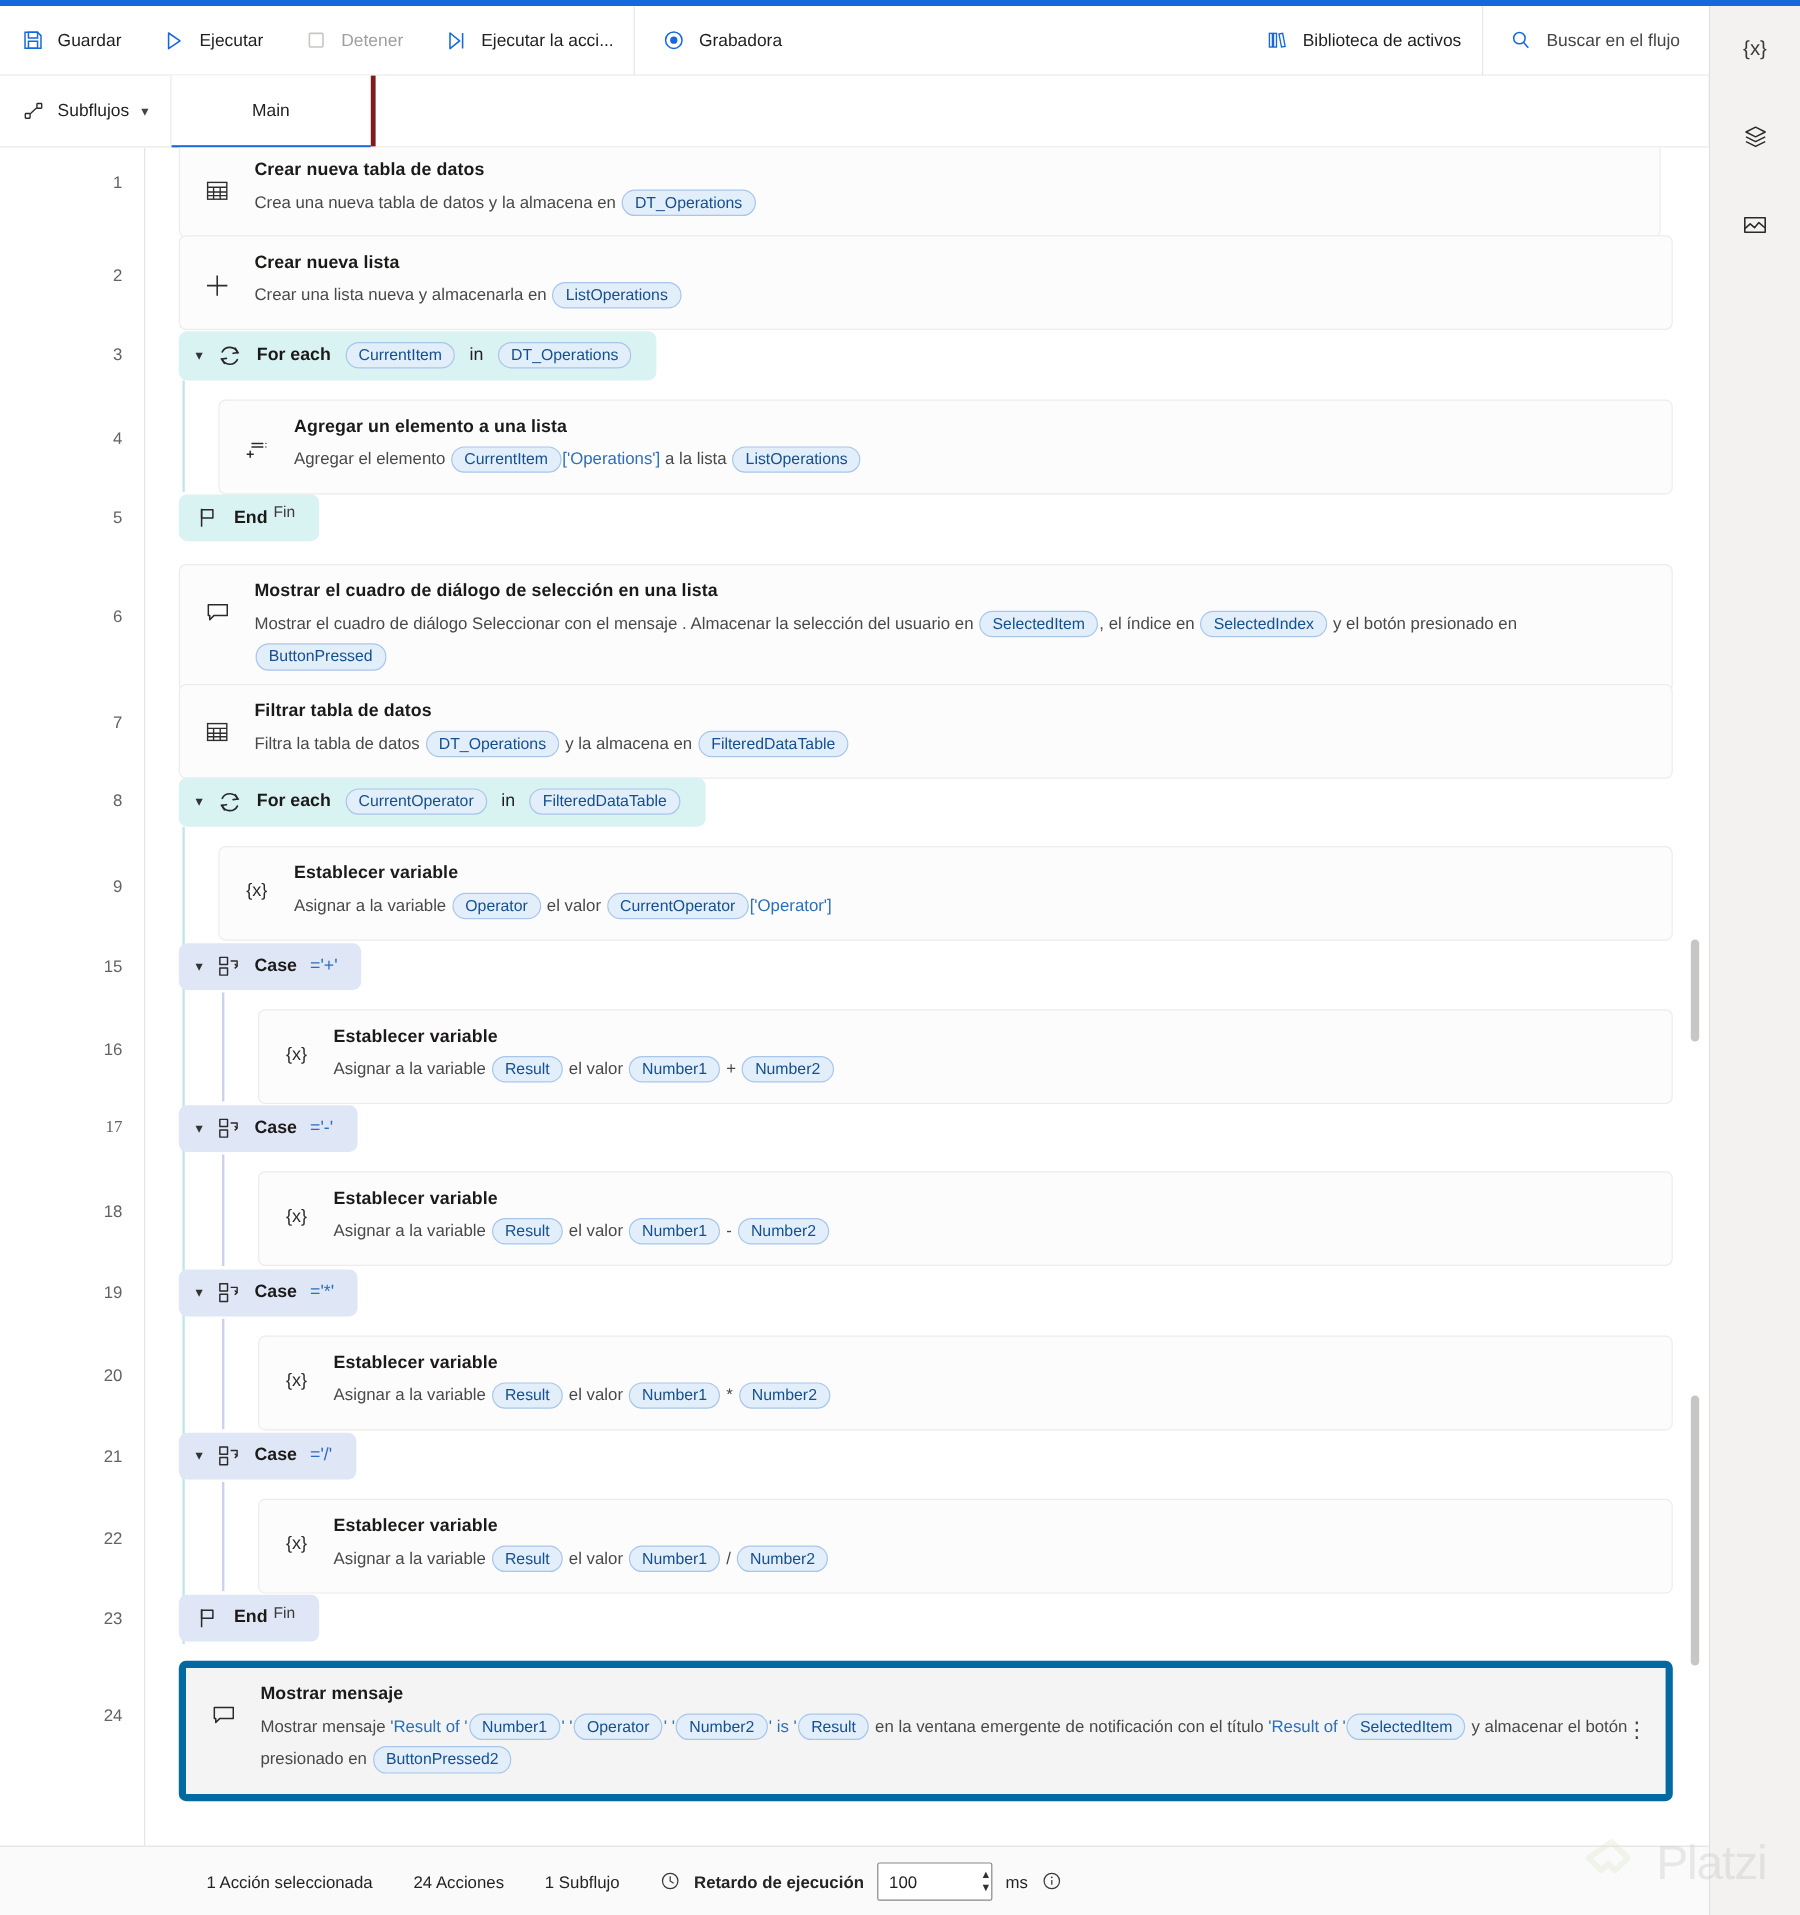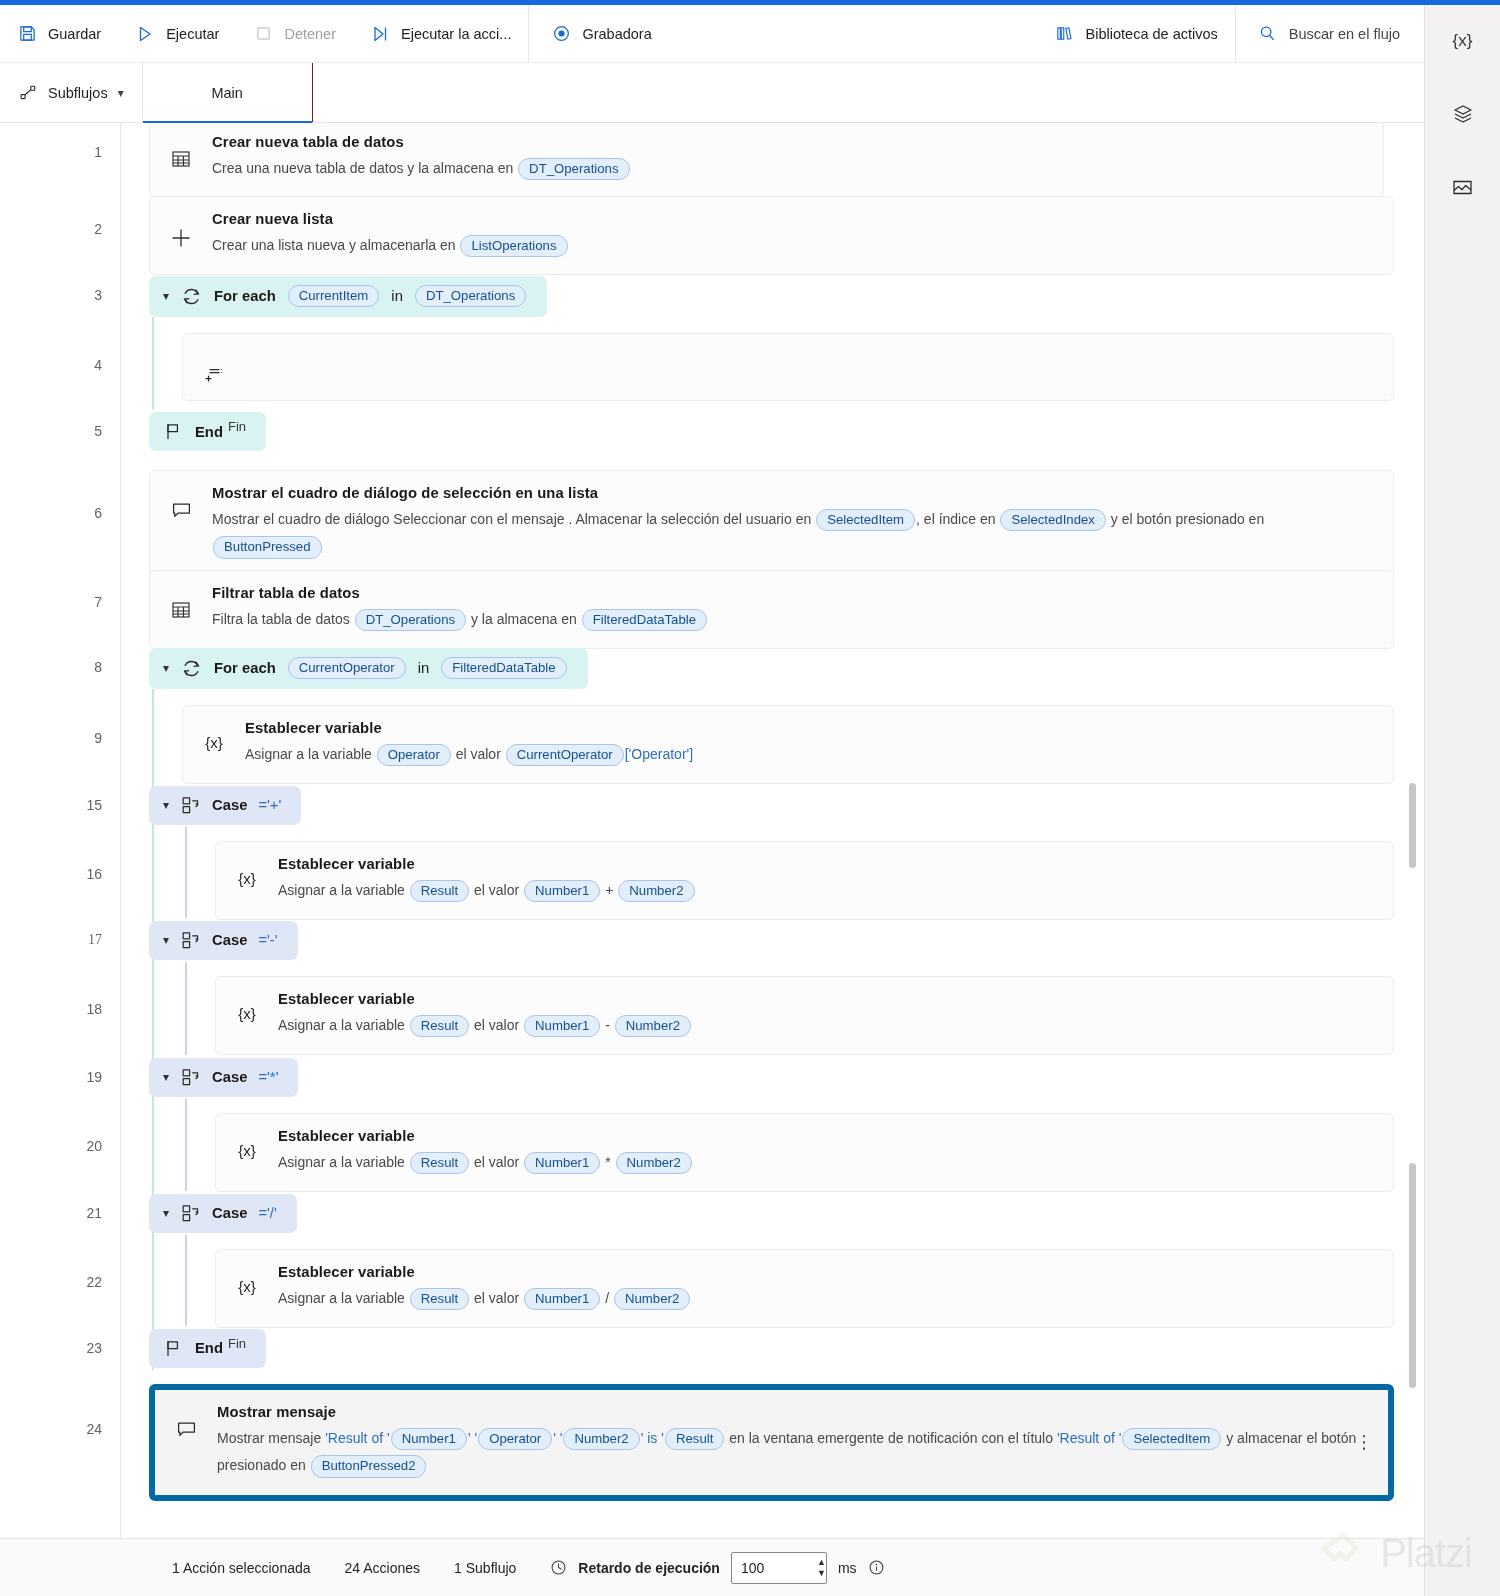--- a/index.html
+++ b/index.html
@@ -50,21 +50,21 @@
     border-bottom:1px solid #e5e3e1; background:#fff;justify-content:space-between;
   }
   .subflows-btn {
     display:flex; align-items:center; gap:10px; padding:0 18px; cursor:pointer;
     font-size:14.5px; color:#201f1e; border-right:1px solid #e9e7e5;
   }
   .chev { font-size:12px; color:#444; }
   .tab {
     display:flex; align-items:center; justify-content:center;
     min-width:170px; padding:0 28px; font-size:14.5px; color:#201f1e; cursor:pointer;
-    border-right:1px solid #7f1d1d; position:relative; background:#fff;
+    border-right:4px solid #7f1d1d; position:relative; background:#fff;
   }
   .tab.active::after {
     content:""; position:absolute; left:0; right:0; bottom:-1px; height:2.5px; background:#1668dc;
   }
   .tabstrip-fill { flex:1 1 auto; border-bottom:none; }
 
   
   .canvas-wrap { flex:1 1 auto; display:flex; min-height:0; position:relative; background:#fff; }
   .gutter { width:121px; flex:0 0 121px; border-right:1px solid #e7e5e3; position:relative; }
   .gutter .num {
@@ -356,20 +356,24 @@
               <div class="step" style="top: 210px; height: 65px; padding-left: 61px; padding-right: 30px;">
                 <div class="card">
          <div class="card-ico">
                     <svg width="23" height="23" viewBox="0 0 23 23" fill="none" stroke="#2a2a2a" stroke-width="1.25" stroke-linecap="round">
                       <path d="M7 7.5h9M7 10.5h9"></path>
                       <path d="M5.5 14v5M3 16.5h5"></path>
                       <circle cx="18.6" cy="7.5" r=".55" fill="#2a2a2a" stroke="none"></circle>
                       <circle cx="18.6" cy="10.5" r=".55" fill="#2a2a2a" stroke="none"></circle>
                     </svg>
                   </div>
+         <div class="card-body">
+           <div class="card-title">Agregar un elemento a una lista</div>
+           <div class="card-desc"><span>Agregar el elemento </span><span class="pill">CurrentItem</span><span class="lit">['Operations']</span><span> a la lista </span><span class="pill">ListOperations</span></div>
+         </div>
 
        </div>
               </div>
               <div class="step" style="top: 287px; height: 43px; padding-left: 28px; padding-right: 30px; align-items: center;">
                 <div class="band endloop">
 
          <span class="bico">
                     <svg width="21" height="21" viewBox="0 0 21 21" fill="none" stroke="#2a2a2a" stroke-width="1.25" stroke-linejoin="round">
                       <path d="M5 3v15"></path>
                       <path d="M5 3.8h9.4v6.8H5z"></path>

